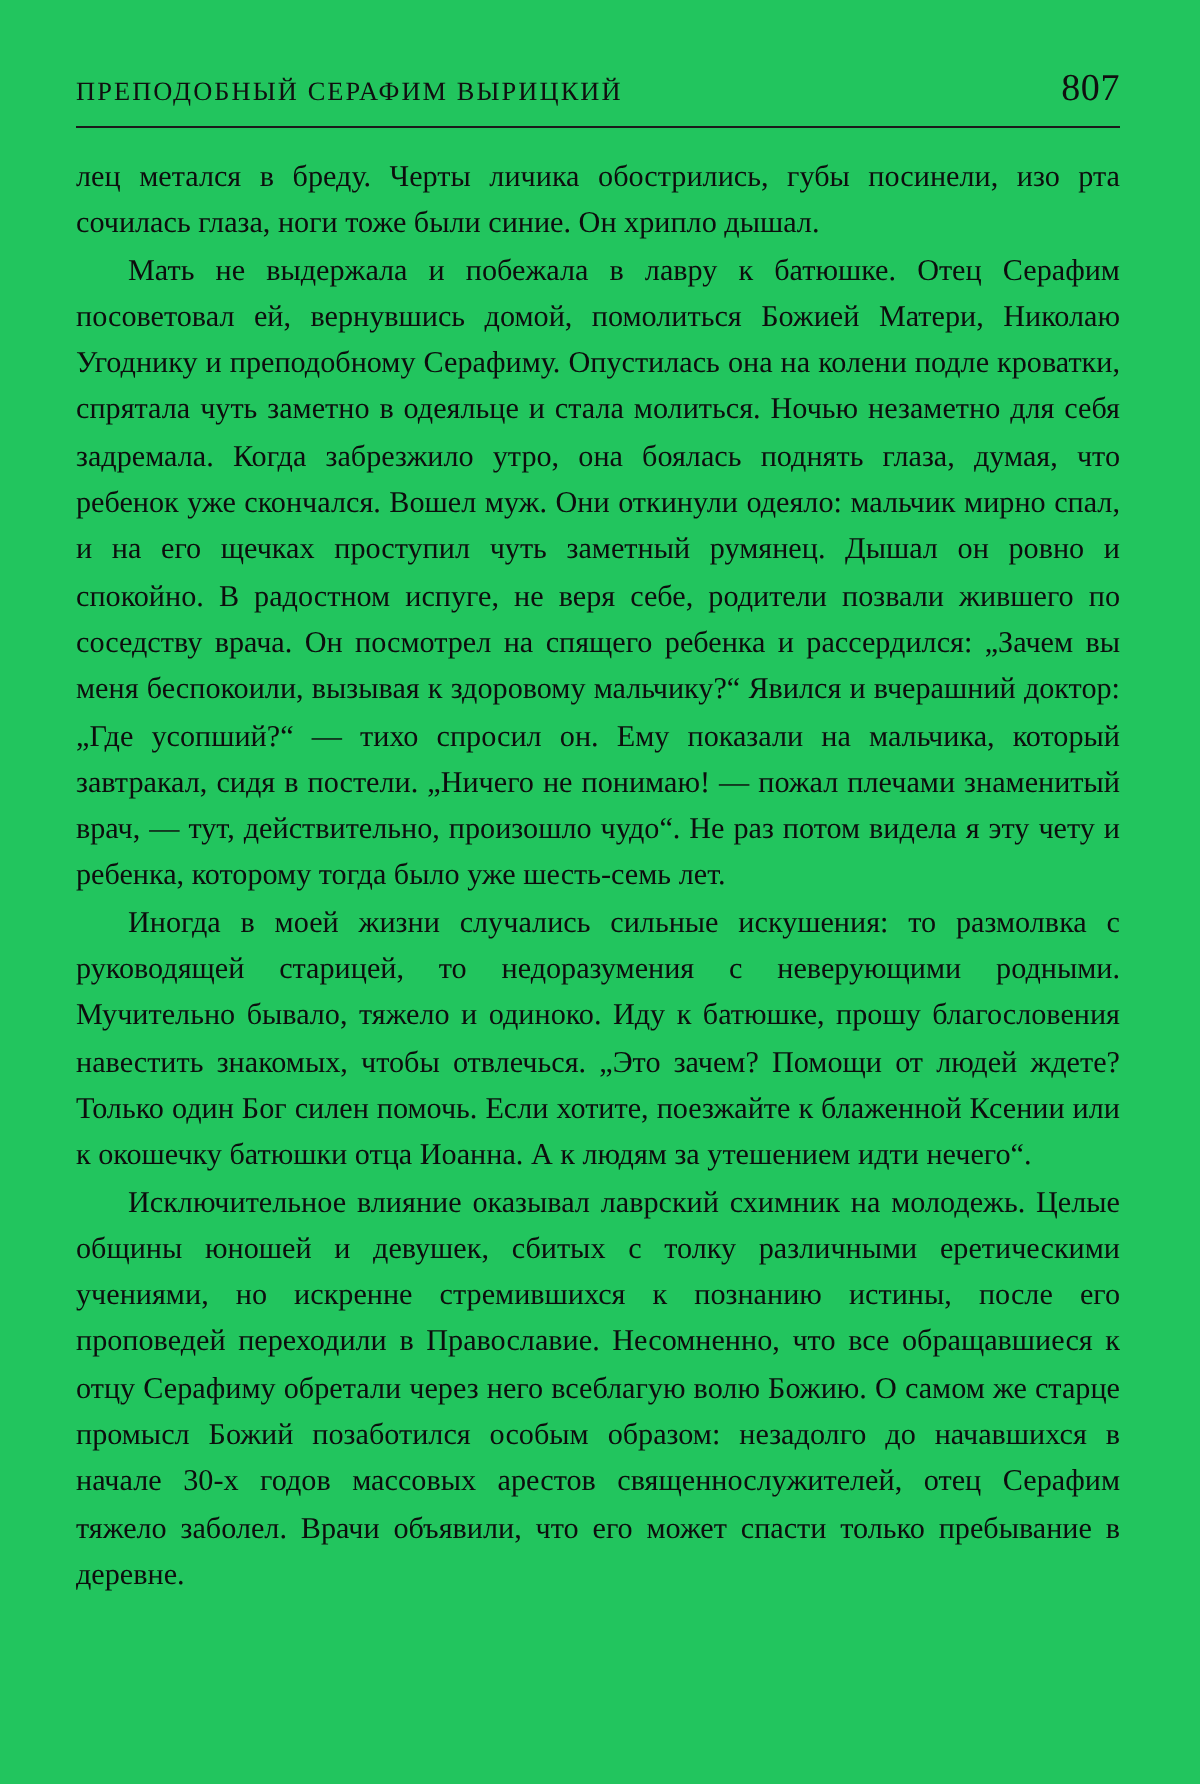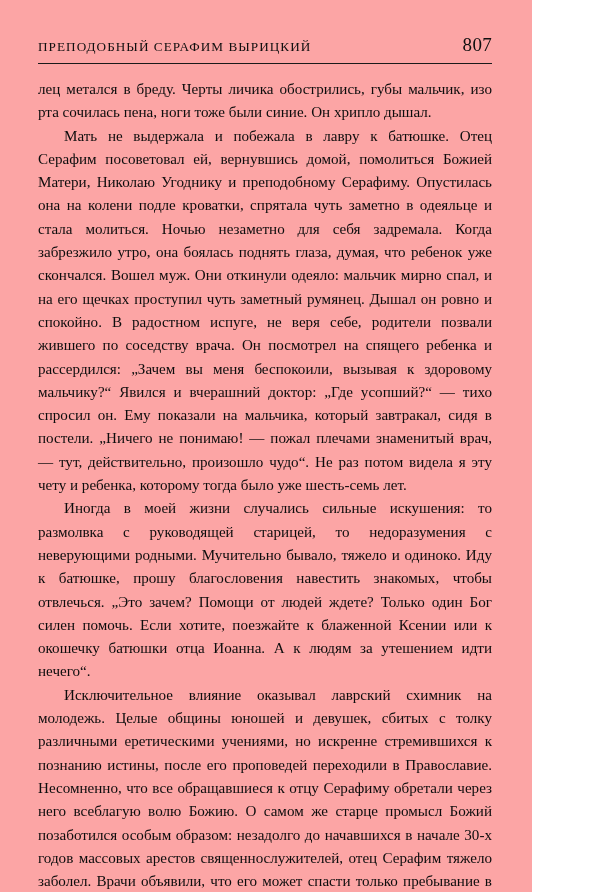--- a/index.html
+++ b/index.html
@@ -9,25 +9,25 @@
   }
   body {
     width: 600px;
     height: 892px;
     font-family: "Liberation Serif", "DejaVu Serif", serif;
     color: #111111;
     overflow: hidden;
   }
   .page {
     position: relative;
-    width: 532px;
+    width: 600px;
     height: 892px;
     box-sizing: border-box;
     padding: 34px 40px 20px 38px;
-    background: #fca5a5;
+    background: #22c55e;
   }
   .header {
     display: flex;
     align-items: baseline;
     justify-content: space-between;
     font-size: 13.4px;
     letter-spacing: 0.9px;
     font-variant: small-caps;
     text-transform: uppercase;
     color: #100f0f;
@@ -69,19 +69,19 @@
 <div class="page">
 
   <div class="header">
     <div class="header-title">Преподобный Серафим Вырицкий</div>
     <div class="header-page">807</div>
   </div>
 
   <div class="rule"></div>
 
   <div class="body-text">
-    <p class="first">лец метался в бреду. Черты личика обострились, губы мальчик, изо рта сочилась пена, ноги тоже были синие. Он хрипло дышал.</p>
+    <p class="first">лец метался в бреду. Черты личика обострились, губы посинели, изо рта сочилась глаза, ноги тоже были синие. Он хрипло дышал.</p>
     <p>Мать не выдержала и побежала в лавру к батюшке. Отец Серафим посоветовал ей, вернувшись домой, помолиться Божией Матери, Николаю Угоднику и преподобному Серафиму. Опустилась она на колени подле кроватки, спрятала чуть заметно в одеяльце и стала молиться. Ночью незаметно для себя задремала. Когда забрезжило утро, она боялась поднять глаза, думая, что ребенок уже скончался. Вошел муж. Они откинули одеяло: мальчик мирно спал, и на его щечках проступил чуть заметный румянец. Дышал он ровно и спокойно. В радостном испуге, не веря себе, родители позвали жившего по соседству врача. Он посмотрел на спящего ребенка и рассердился: „Зачем вы меня беспокоили, вызывая к здоровому мальчику?“ Явился и вчерашний доктор: „Где усопший?“ — тихо спросил он. Ему показали на мальчика, который завтракал, сидя в постели. „Ничего не понимаю! — пожал плечами знаменитый врач, — тут, действительно, произошло чудо“. Не раз потом видела я эту чету и ребенка, которому тогда было уже шесть-семь лет.</p>
     <p>Иногда в моей жизни случались сильные искушения: то размолвка с руководящей старицей, то недоразумения с неверующими родными. Мучительно бывало, тяжело и одиноко. Иду к батюшке, прошу благословения навестить знакомых, чтобы отвлечься. „Это зачем? Помощи от людей ждете? Только один Бог силен помочь. Если хотите, поезжайте к блаженной Ксении или к окошечку батюшки отца Иоанна. А к людям за утешением идти нечего“.</p>
     <p>Исключительное влияние оказывал лаврский схимник на молодежь. Целые общины юношей и девушек, сбитых с толку различными еретическими учениями, но искренне стремившихся к познанию истины, после его проповедей переходили в Православие. Несомненно, что все обращавшиеся к отцу Серафиму обретали через него всеблагую волю Божию. О самом же старце промысл Божий позаботился особым образом: незадолго до начавшихся в начале 30-х годов массовых арестов священнослужителей, отец Серафим тяжело заболел. Врачи объявили, что его может спасти только пребывание в деревне.</p>
   </div>
 
 </div>
 
 </body></html>

